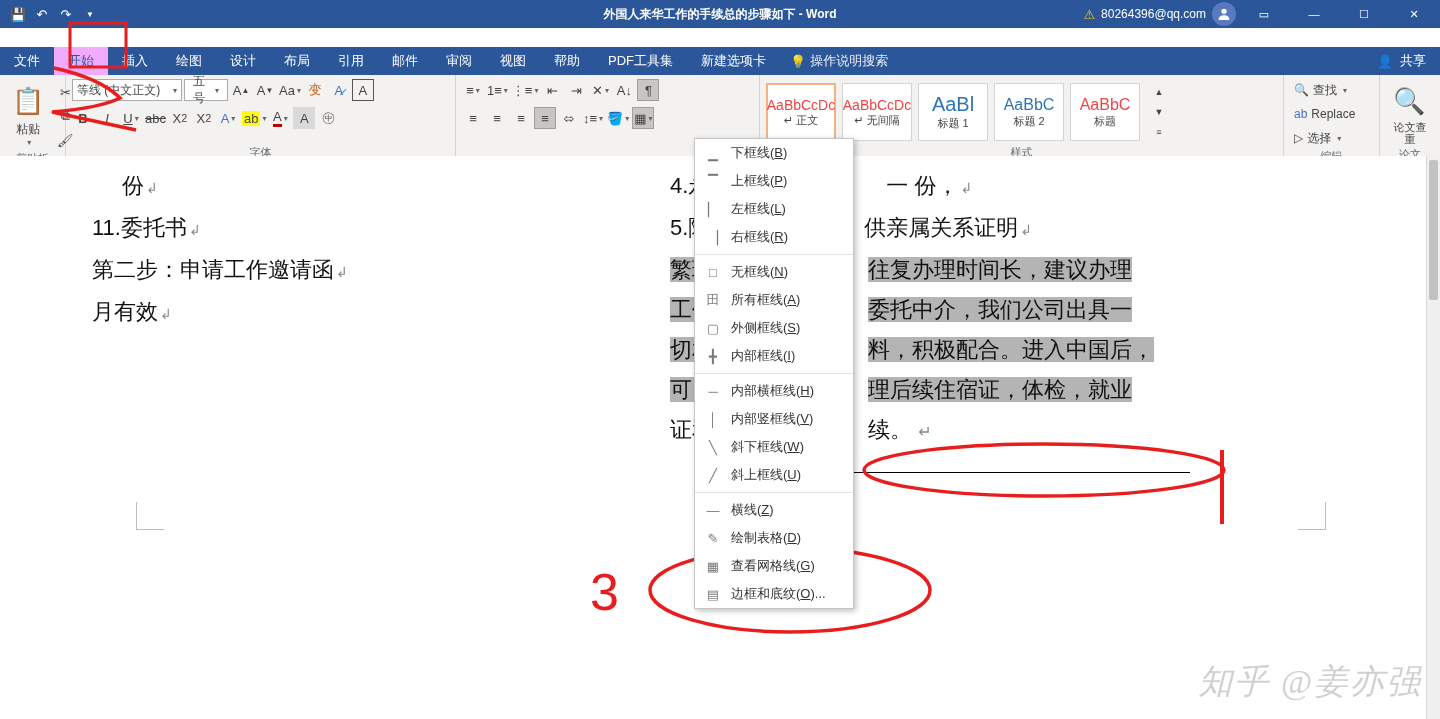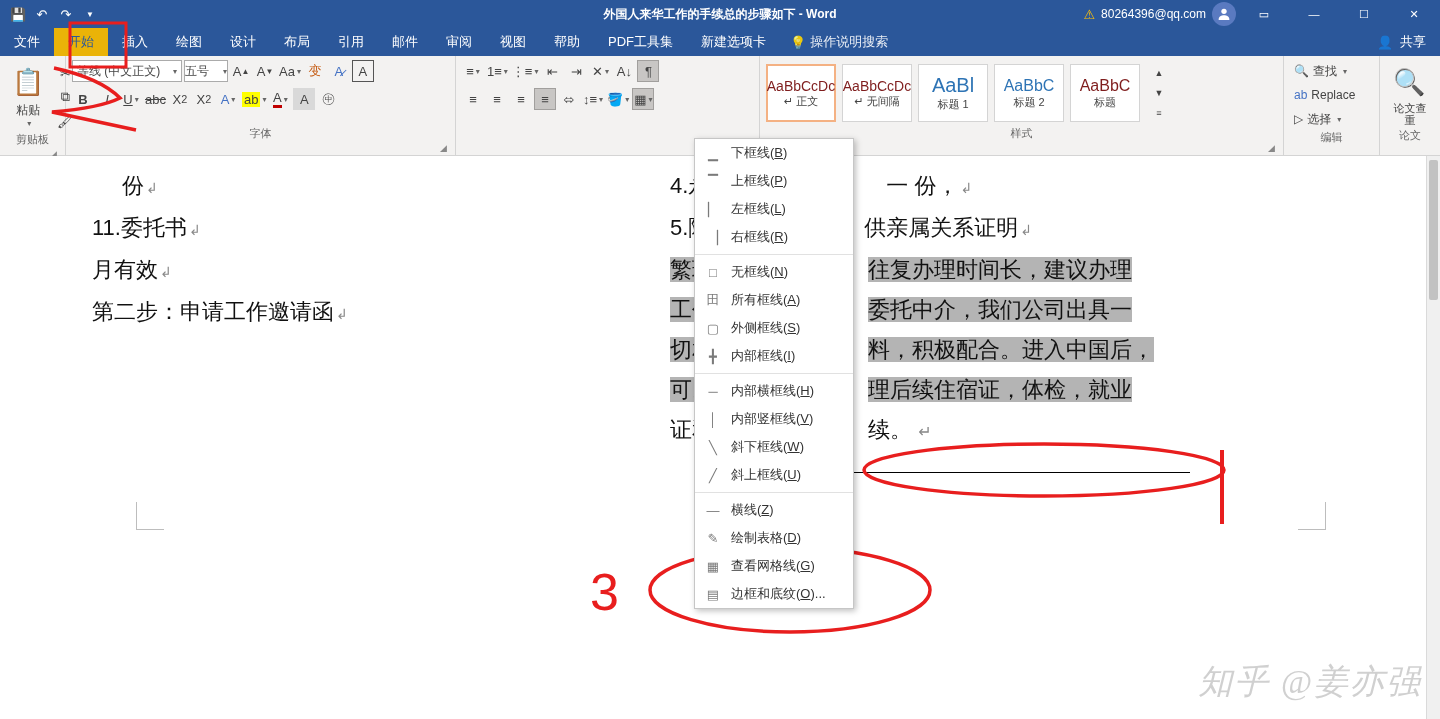--- a/index.html
+++ b/index.html
@@ -7,42 +7,42 @@
 
 .titlebar { background: #2b579a; color: #fff; height: 28px; display: flex; align-items: center; font-size: 12px; position: relative; }
 .qat { display: flex; gap: 4px; padding-left: 8px; }
 .qat-btn { width: 20px; height: 20px; display: flex; align-items: center; justify-content: center; color: #fff; font-size: 13px; }
 .title-center { position: absolute; left: 50%; transform: translateX(-50%); white-space: nowrap; font-weight: bold; }
 .title-right { margin-left: auto; display: flex; align-items: center; gap: 6px; padding-right: 4px; }
 .win-btn { width: 44px; height: 28px; display: flex; align-items: center; justify-content: center; font-size: 11px; }
 .warn-icon { color: #ffc107; font-size: 13px; }
 .avatar { width: 24px; height: 24px; border-radius: 50%; background: #5a7ac0; display: flex; align-items: center; justify-content: center; }
 
-.tabbar { background: #2b579a; color: #fff; height: 28px; display: flex; align-items: center; font-size: 13px; }
+.tabbar { background: #2b579a; color: #fff; height: 28px; display: flex; align-items: center; font-size: 13px; margin-top: 19px; }
 .tab { padding: 0 14px; height: 28px; display: flex; align-items: center; cursor: pointer; }
-.tab.active { background: #eab308; color: #2b579a; }
+.tab.active { background: #f0abfc; color: #2b579a; }
 .tabbar-right { margin-left: auto; display: flex; align-items: center; gap: 6px; padding-right: 14px; font-size: 13px; }
 .tell-me { display: flex; align-items: center; gap: 4px; padding: 0 10px; opacity: 0.9; }
 
 .ribbon { background: #f3f2f1; height: 100px; display: flex; border-bottom: 1px solid #d4d4d4; font-size: 12px; color: #444; }
 .group { border-right: 1px solid #d4d4d4; padding: 4px 6px 0 6px; display: flex; flex-direction: column; position: relative; }
 .group-body { flex: 1; display: flex; align-items: flex-start; gap: 4px; }
 .group-label { text-align: center; font-size: 11px; color: #666; padding-bottom: 14px; position: relative; }
 .group-label .launcher { position: absolute; right: 2px; bottom: 2px; font-size: 9px; color: #888; }
 .rbtn { min-width: 22px; height: 22px; display: flex; align-items: center; justify-content: center; border: 1px solid transparent; font-size: 13px; }
 .rbtn.active { background: #c8c6c4; border-color: #a19f9d; }
 .col { display: flex; flex-direction: column; gap: 2px; }
 .row { display: flex; align-items: center; gap: 2px; }
 .font-name { width: 110px; height: 22px; border: 1px solid #ababab; background: #fff; font-size: 12px; padding: 0 4px; display: flex; align-items: center; }
-.font-size { width: 44px; height: 22px; border: 1px solid #ababab; background: #fff; font-size: 12px; padding: 0 0; display: flex; align-items: center; }
+.font-size { width: 44px; height: 22px; border: 1px solid #ababab; background: #fff; font-size: 12px; padding: 0 8px; display: flex; align-items: center; }
 .drop-caret { font-size: 8px; margin-left: 2px; color: #666; }
 .big-btn { display: flex; flex-direction: column; align-items: center; padding: 2px 6px; font-size: 12px; }
 .big-btn .icon { font-size: 26px; height: 40px; display: flex; align-items: center; }
 .style-item { width: 70px; height: 58px; border: 1px solid #d4d4d4; background: #fff; display: flex; flex-direction: column; align-items: center; justify-content: center; font-size: 11px; margin-right: 2px; cursor: pointer; }
-.style-item .preview { font-size: 14px; color: #7f1d1d; }
+.style-item .preview { font-size: 14px; color: #ef4444; }
 .style-item.active { border-color: #f4b183; box-shadow: inset 0 0 0 1px #f4b183; }
 .edit-item { display: flex; align-items: center; gap: 4px; font-size: 12px; height: 22px; padding: 0 4px; }
 
 .doc-area { position: absolute; top: 156px; left: 0; right: 14px; bottom: 0; background: #fff; overflow: hidden; }
 .page { position: absolute; left: 70px; top: 0; right: 50px; font-size: 22px; line-height: 40px; color: #111; font-family: SimSun, serif; }
 .col-left { position: absolute; left: 22px; top: 10px; width: 520px; }
 .col-right { position: absolute; left: 600px; top: 10px; width: 530px; }
 .para-mark::after { content: "↲"; font-size: 14px; color: #888; margin-left: 2px; }
 .sel { background: #b4b4b4; }
 .page-corner { position: absolute; border: 1px solid #bdbdbd; width: 28px; height: 28px; }
@@ -269,22 +269,22 @@
     </div>
     <div class="group-label">论文</div>
   </div>
 </div>
 
 <div class="doc-area">
   <div class="page">
     <div class="col-left">
       <div class="para-mark" style="margin-left:30px">份</div>
       <div class="para-mark">11.委托书</div>
+      <div class="para-mark">第二步：申请工作邀请函</div>
       <div class="para-mark">月有效</div>
-      <div class="para-mark">第二步：申请工作邀请函</div>
     </div>
     <div class="col-right">
       <div><span>4.永</span><span style="visibility:hidden">隐藏菜单区域占位</span><span class="para-mark">一     份，</span></div>
       <div><span>5.随</span><span style="visibility:hidden">隐藏菜单区域占</span><span class="para-mark">供亲属关系证明</span></div>
       <div><span class="sel">繁琐</span><span style="visibility:hidden">隐藏菜单区域占</span><span class="sel">往复办理时间长，建议办理</span></div>
       <div><span class="sel">工作</span><span style="visibility:hidden">隐藏菜单区域占</span><span class="sel">委托中介，我们公司出具一</span></div>
       <div><span class="sel">切相</span><span style="visibility:hidden">隐藏菜单区域占</span><span class="sel">料，积极配合。进入中国后，</span></div>
       <div><span class="sel">可以</span><span style="visibility:hidden">隐藏菜单区域占</span><span class="sel">理后续住宿证，体检，就业</span></div>
       <div><span>证和</span><span style="visibility:hidden">隐藏菜单区域占</span><span>续。</span> <span style="color:#888;font-size:16px">↵</span></div>
     </div>

